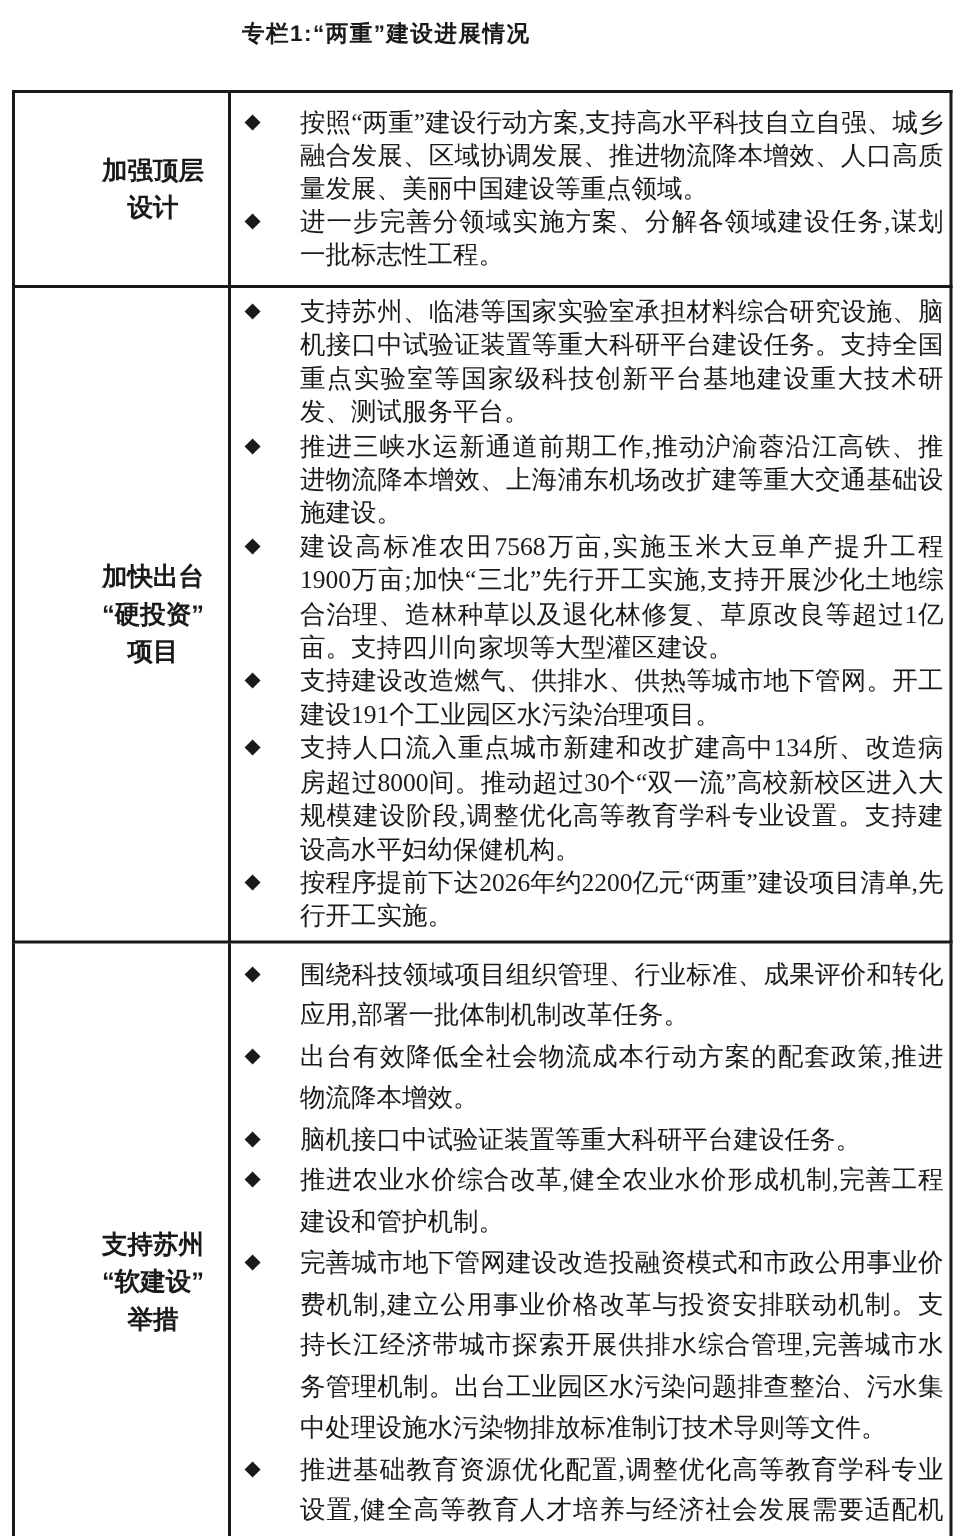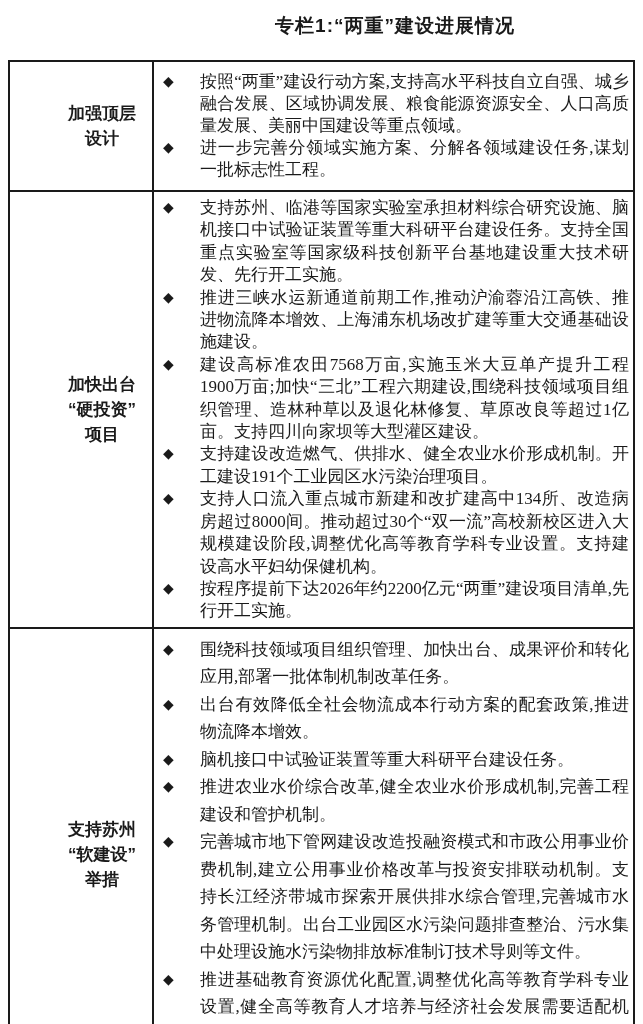--- a/index.html
+++ b/index.html
@@ -13,24 +13,24 @@
     position: relative;
     font-family: "Liberation Serif", serif;
     color: #1a1a1a;
     overflow: hidden;
   }
   .title {
     position: absolute;
     top: 13px;
     left: 0;
     width: 515px;
-    text-align: right;
+    text-align: center;
     font-family: "Liberation Sans", sans-serif;
     font-weight: 700;
-    font-size: 19px;
+    font-size: 15px;
     letter-spacing: 1px;
     margin: 0;
   }
   table.panel {
     position: absolute;
     left: 8px;
     top: 60px;
     width: 627px;
     border-collapse: collapse;
     table-layout: fixed;
@@ -80,71 +80,71 @@
 <table class="panel">
   <tbody>
       <tr class="r0">
     <td class="label-cell">
       <div>加强顶层</div>
       <div>设计</div>
     </td>
     <td class="content-cell">
       <div class="bullet">
         <span class="diamond">◆</span>
-        <span>按照“两重”建设行动方案,支持高水平科技自立自强、城乡融合发展、区域协调发展、粮食能源资源安全、人口高质量发展、美丽中国建设等重点领域。</span>
+        <span>按照“两重”建设行动方案,支持高水平科技自立自强、城乡融合发展、区域协调发展、推进物流降本增效、人口高质量发展、美丽中国建设等重点领域。</span>
       </div>
       <div class="bullet">
         <span class="diamond">◆</span>
         <span>进一步完善分领域实施方案、分解各领域建设任务,谋划一批标志性工程。</span>
       </div>
     </td>
   </tr>
   <tr class="r1">
     <td class="label-cell">
       <div>加快出台</div>
       <div>“硬投资”</div>
       <div>项目</div>
     </td>
     <td class="content-cell">
       <div class="bullet">
         <span class="diamond">◆</span>
-        <span>支持苏州、临港等国家实验室承担材料综合研究设施、脑机接口中试验证装置等重大科研平台建设任务。支持全国重点实验室等国家级科技创新平台基地建设重大技术研发、先行开工实施。</span>
+        <span>支持苏州、临港等国家实验室承担材料综合研究设施、脑机接口中试验证装置等重大科研平台建设任务。支持全国重点实验室等国家级科技创新平台基地建设重大技术研发、测试服务平台。</span>
       </div>
       <div class="bullet">
         <span class="diamond">◆</span>
         <span>推进三峡水运新通道前期工作,推动沪渝蓉沿江高铁、推进物流降本增效、上海浦东机场改扩建等重大交通基础设施建设。</span>
       </div>
       <div class="bullet">
         <span class="diamond">◆</span>
-        <span>建设高标准农田7568万亩,实施玉米大豆单产提升工程1900万亩;加快“三北”工程六期建设,围绕科技领域项目组织管理、造林种草以及退化林修复、草原改良等超过1亿亩。支持四川向家坝等大型灌区建设。</span>
+        <span>建设高标准农田7568万亩,实施玉米大豆单产提升工程1900万亩;加快“三北”先行开工实施,支持开展沙化土地综合治理、造林种草以及退化林修复、草原改良等超过1亿亩。支持四川向家坝等大型灌区建设。</span>
       </div>
       <div class="bullet">
         <span class="diamond">◆</span>
-        <span>支持建设改造燃气、供排水、健全农业水价形成机制。开工建设191个工业园区水污染治理项目。</span>
+        <span>支持建设改造燃气、供排水、供热等城市地下管网。开工建设191个工业园区水污染治理项目。</span>
       </div>
       <div class="bullet">
         <span class="diamond">◆</span>
         <span>支持人口流入重点城市新建和改扩建高中134所、改造病房超过8000间。推动超过30个“双一流”高校新校区进入大规模建设阶段,调整优化高等教育学科专业设置。支持建设高水平妇幼保健机构。</span>
       </div>
       <div class="bullet">
         <span class="diamond">◆</span>
         <span>按程序提前下达2026年约2200亿元“两重”建设项目清单,先行开工实施。</span>
       </div>
     </td>
   </tr>
   <tr class="r2">
     <td class="label-cell">
       <div>支持苏州</div>
       <div>“软建设”</div>
       <div>举措</div>
     </td>
     <td class="content-cell">
       <div class="bullet">
         <span class="diamond">◆</span>
-        <span>围绕科技领域项目组织管理、加快出台、成果评价和转化应用,部署一批体制机制改革任务。</span>
+        <span>围绕科技领域项目组织管理、行业标准、成果评价和转化应用,部署一批体制机制改革任务。</span>
       </div>
       <div class="bullet">
         <span class="diamond">◆</span>
         <span>出台有效降低全社会物流成本行动方案的配套政策,推进物流降本增效。</span>
       </div>
       <div class="bullet">
         <span class="diamond">◆</span>
         <span>脑机接口中试验证装置等重大科研平台建设任务。</span>
       </div>
       <div class="bullet">

